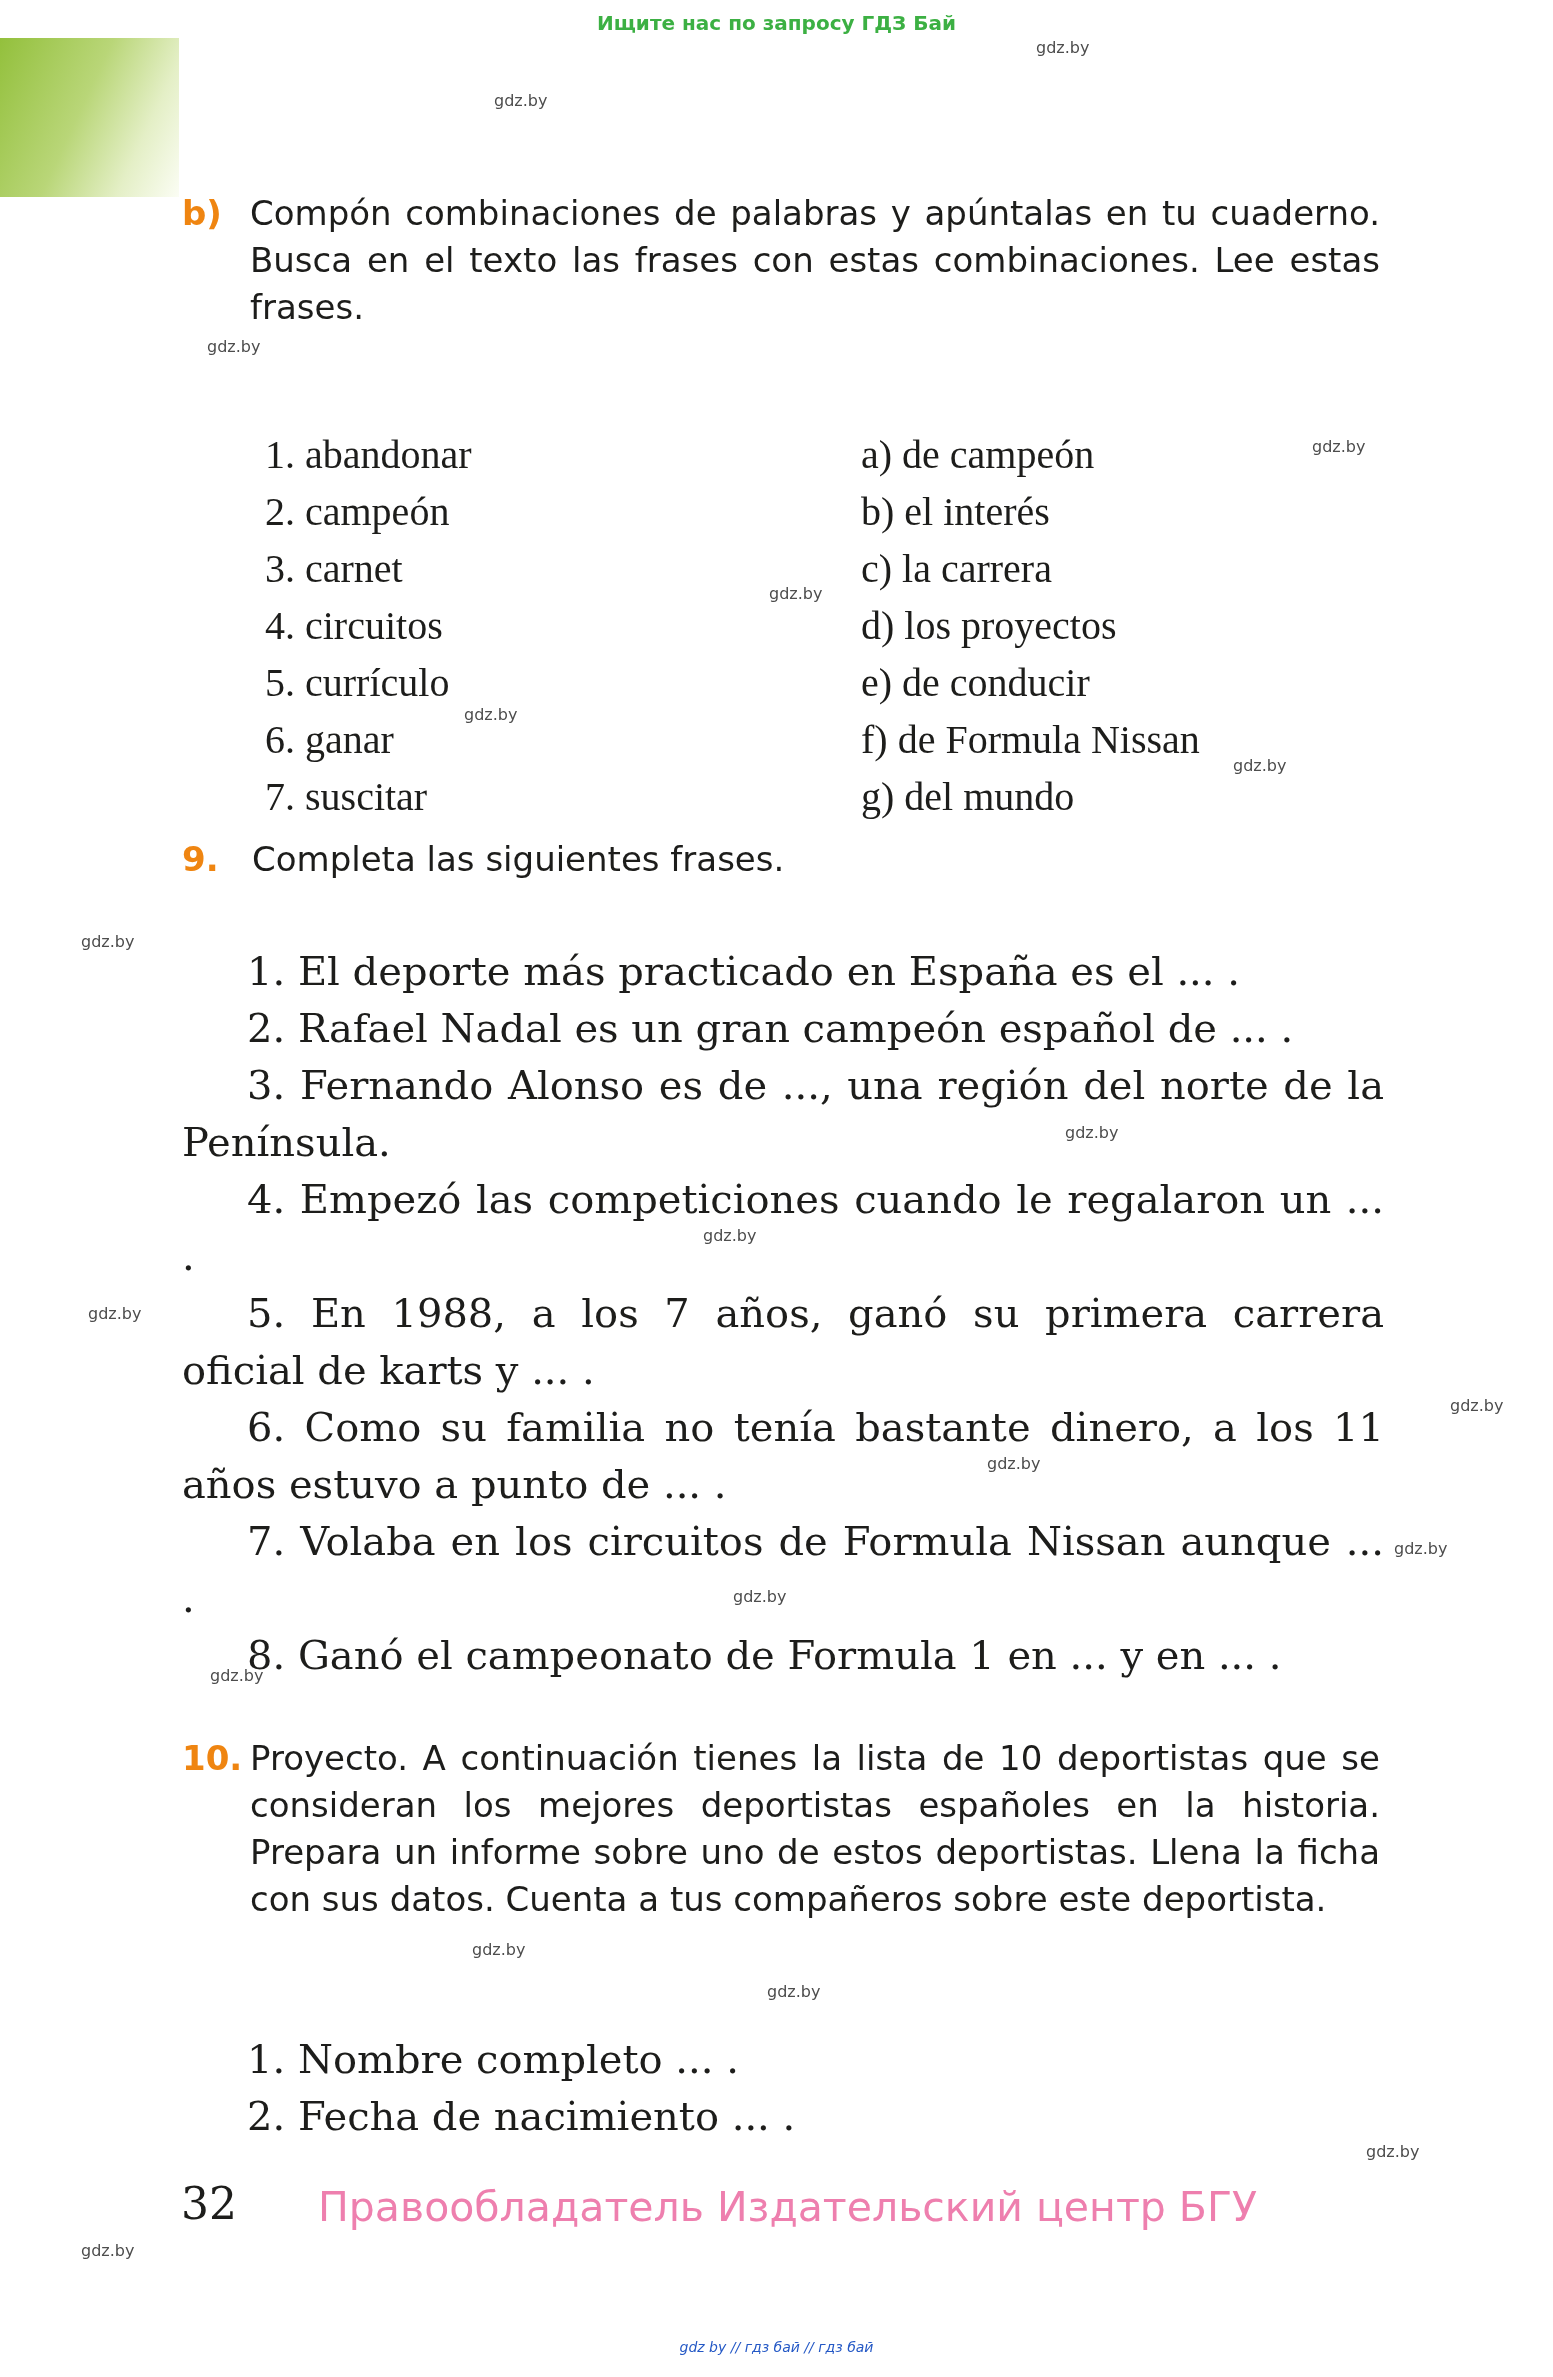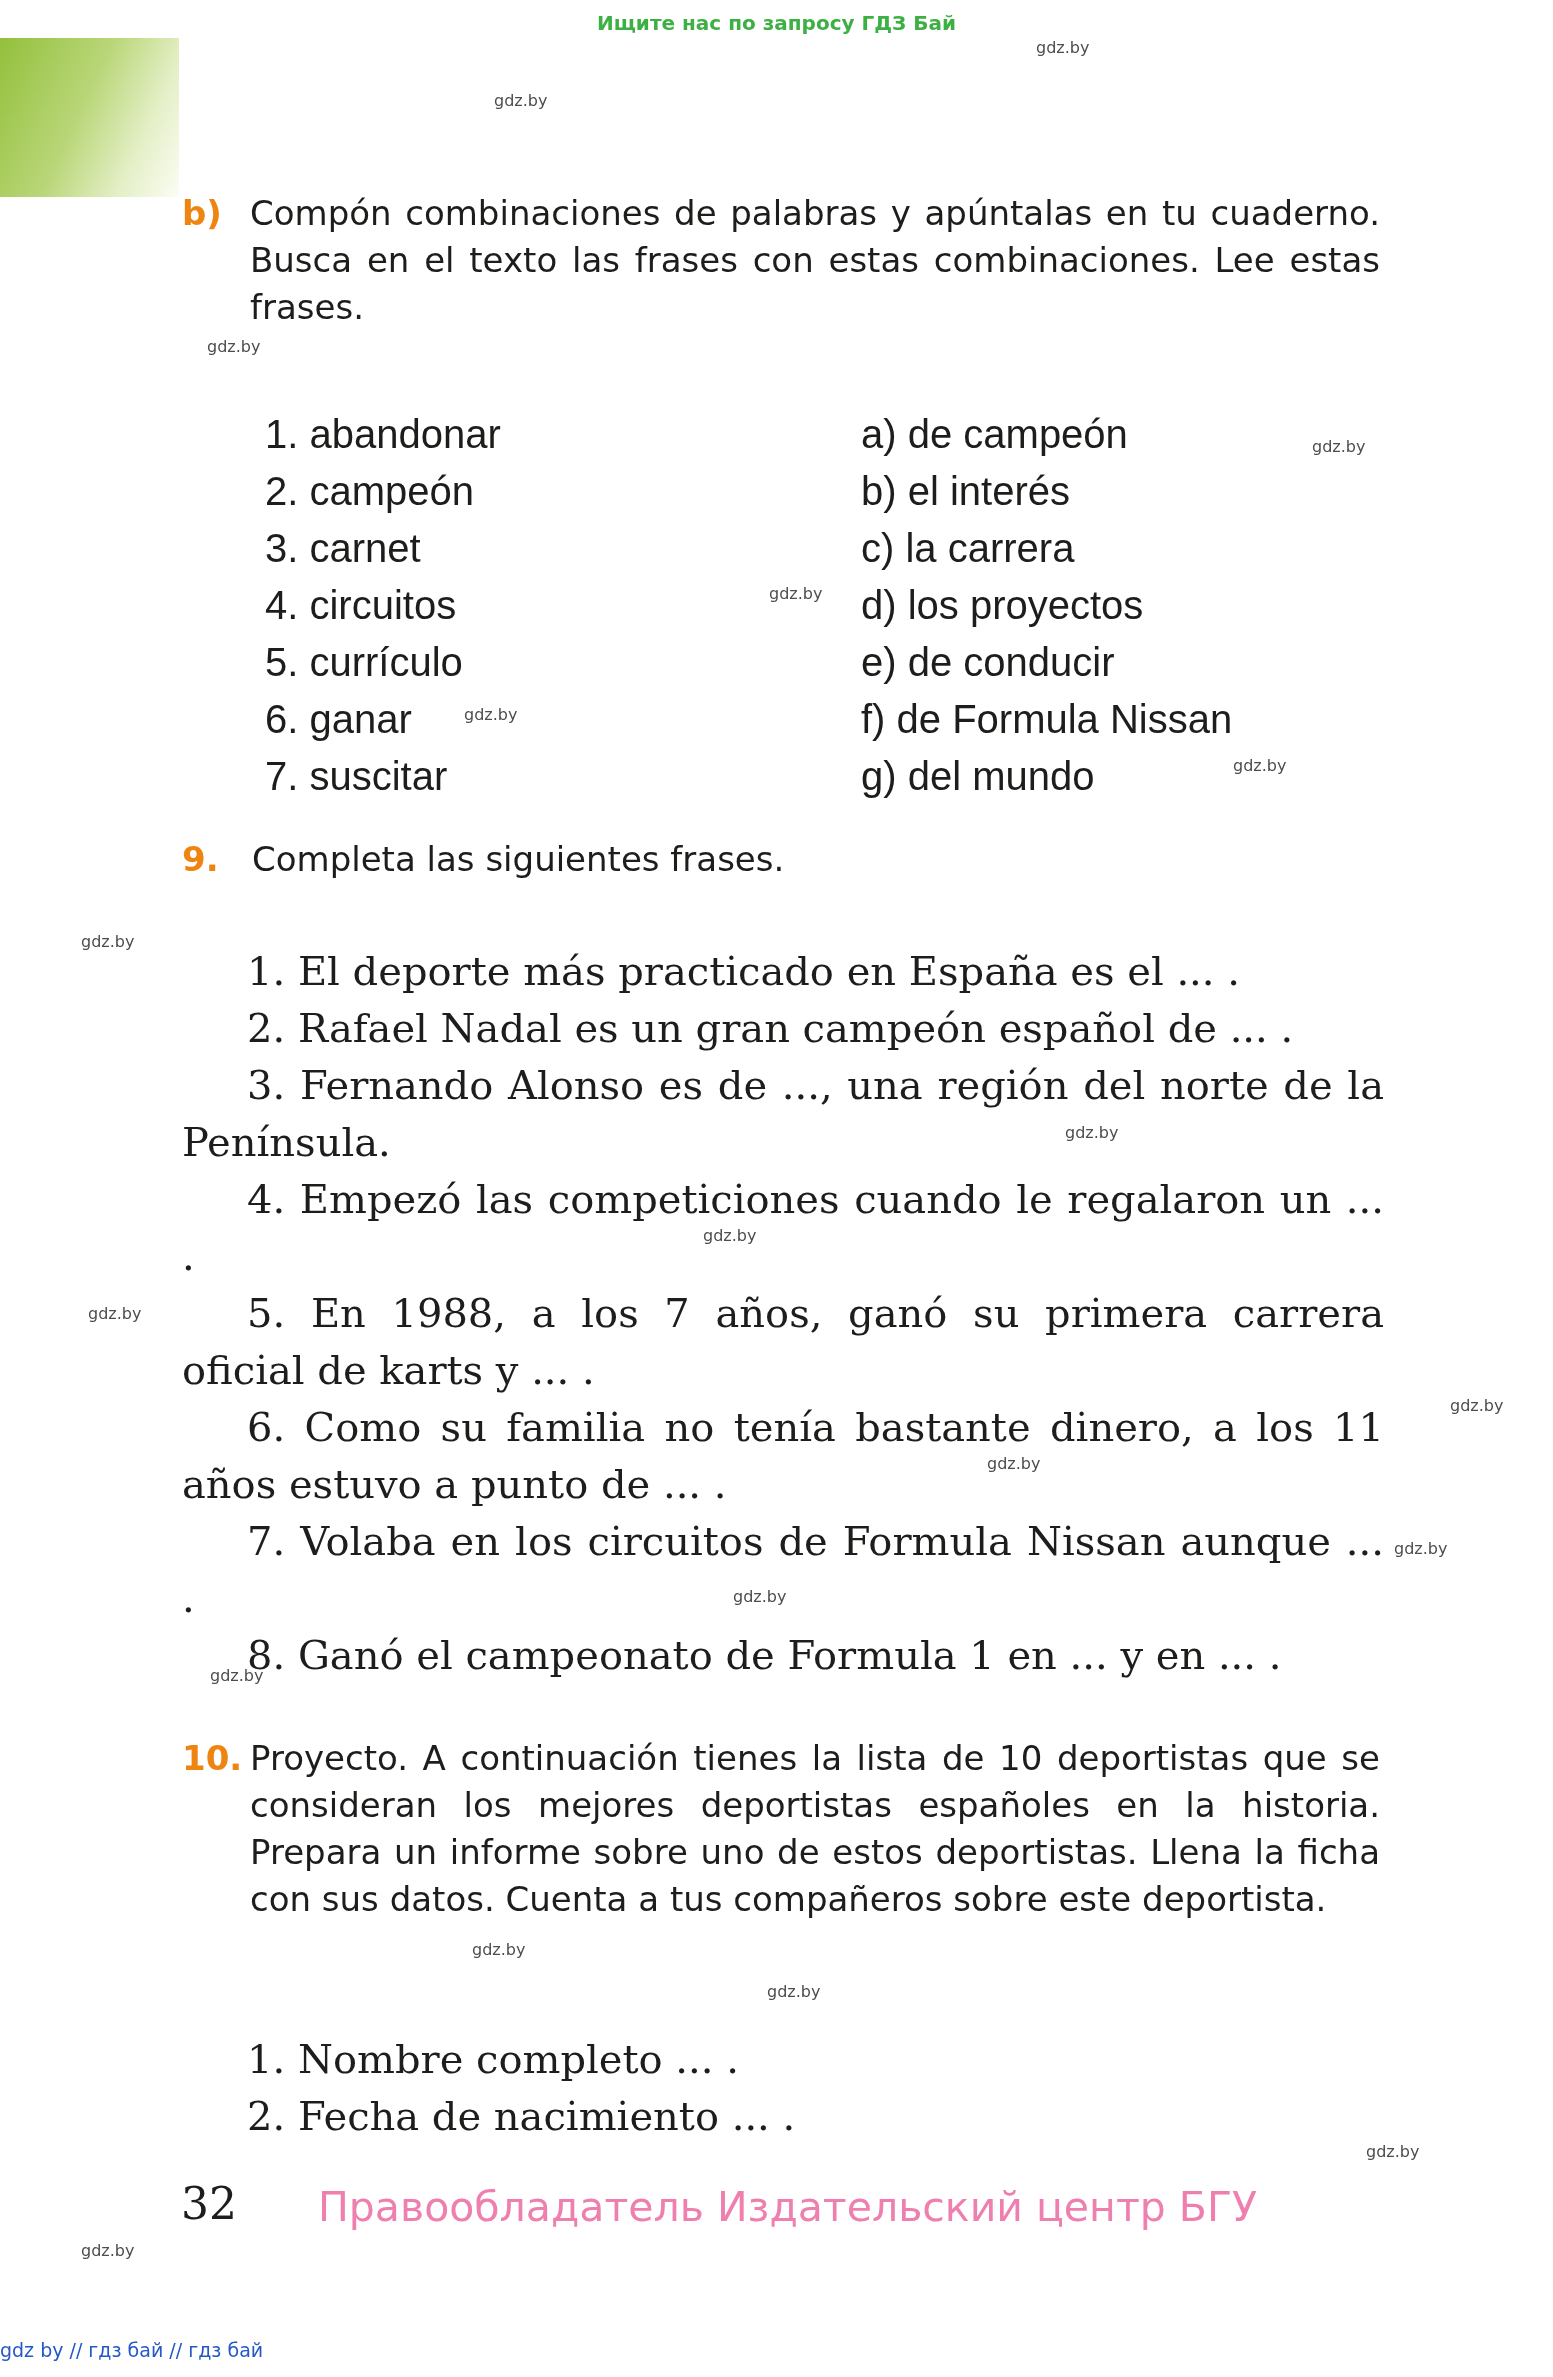--- a/index.html
+++ b/index.html
@@ -26,22 +26,22 @@
   }
   .ex-label {
     position: absolute; left: 0; top: 0;
     color: #ef8511; font-weight: bold; font-size: 34px; line-height: 47px;
   }
   .instruction {
     font-size: 34px; line-height: 47px; padding-left: 68px; text-align: justify;
   }
   .ex-b   { position: absolute; left: 182px; top: 190px;  width: 1198px; }
   .match-list {
-    position: absolute; left: 182px; top: 406px; width: 1198px;
-    font-family: Liberation Sans, sans-serif; font-size: 40px; line-height: 57px;
+    position: absolute; left: 182px; top: 426px; width: 1198px;
+    font-family: Liberation Serif, serif; font-size: 40px; line-height: 57px;
   }
   .match-row { display: flex; padding-left: 83px; }
   .m-left  { width: 596px; }
   .m-right { flex: 1; }
   .ex9-head { position: absolute; left: 182px; top: 836px; width: 1198px; }
   .ex9-head .instruction { padding-left: 70px; text-align: left; }
   .sentences {
     position: absolute; left: 182px; top: 943px; width: 1202px;
     font-family: "DejaVu Serif", serif; font-size: 40px; line-height: 57px;
   }
@@ -55,21 +55,21 @@
   .page-num {
     position: absolute; left: 181px; top: 2178px;
     font-family: "DejaVu Serif", serif; font-size: 44px; text-align: center;
   }
   .publisher {
     position: absolute; left: 318px; top: 2183px;
     font-size: 41px; color: #ee7fae;
   }
   .footer-links {
     position: absolute; left: 0; top: 2339px; width: 100%;
-    text-align: left; font-size: 19px; color: #2458c5;
+    text-align: center; font-size: 14px; color: #2458c5; font-style: italic;
   }
 </style>
 </head>
 <body>
 
 <div class="green-block"></div>
 
 <div class="top-banner">Ищите нас по запросу ГДЗ Бай</div>
 
 <span class="wm" style="left:1036px; top:38px">gdz.by</span>

